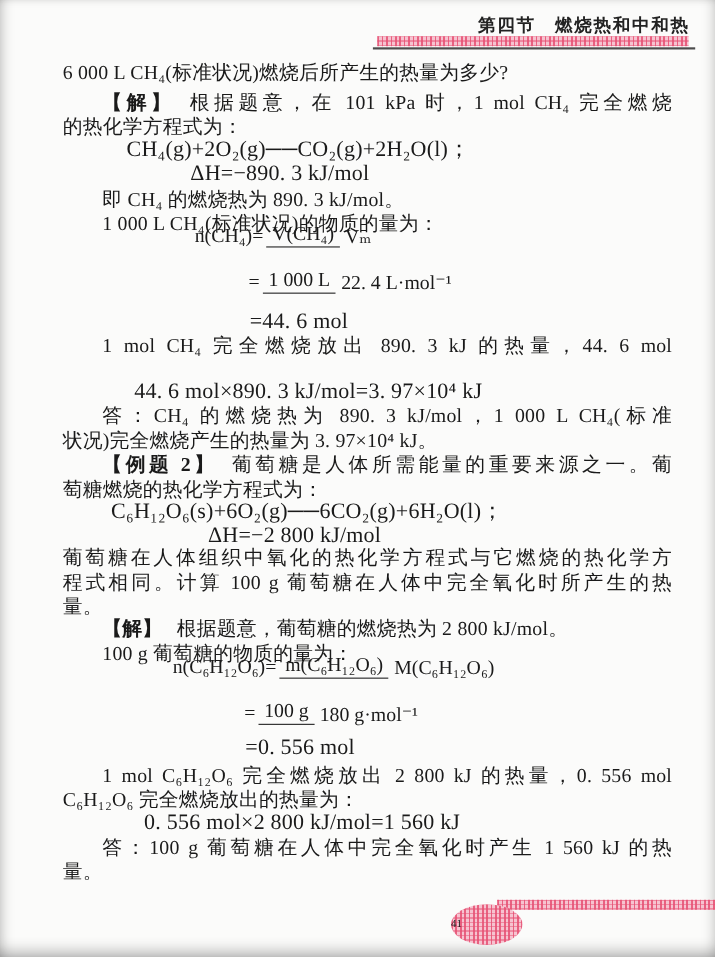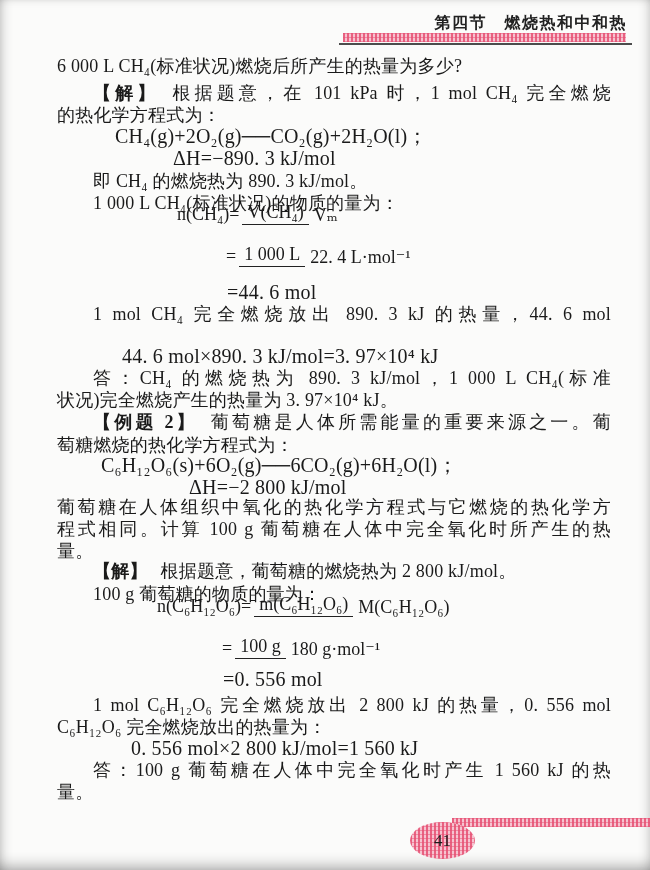--- a/index.html
+++ b/index.html
@@ -39,22 +39,22 @@
   .eq{position:absolute;font-size:20px;line-height:22px;white-space:nowrap;letter-spacing:.2px;}
   
   .fracrow{position:absolute;display:flex;align-items:center;font-size:18px;line-height:20px;white-space:nowrap;}
   .frac{display:inline-flex;flex-direction:row;align-items:center;margin-left:3px;}
   .frac .num{padding:0 5px 2px;border-bottom:1.5px solid #222;text-align:center;}
   .frac .den{padding:2px 5px 0;text-align:center;}
   
   .ftr-bar{position:absolute;left:452px;top:818px;width:198px;height:9px;}
   .ftr-ellipse{
     position:absolute;left:410px;top:822px;width:65px;height:37px;border-radius:50%;
-    display:flex;align-items:center;justify-content:center;
-    font-size:17px;color:#1a1a1a;
+    display:flex;align-items:center;
+    font-size:10px;color:#1a1a1a;
   }
 </style>
 </head>
 <body>
 
 <div class="page">
 
   <div class="hdr-title">第四节　燃烧热和中和热</div>
   <div class="hdr-bar crosshatch"></div>
   <div class="hdr-rule"></div>

